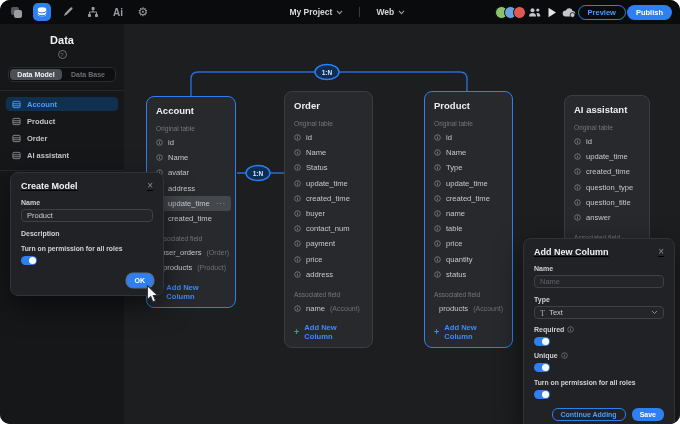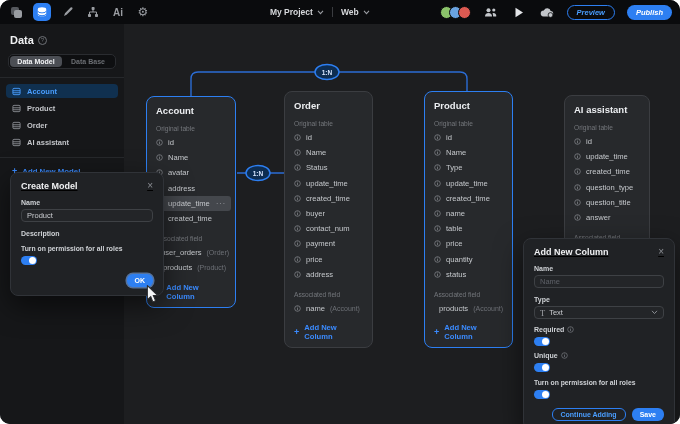--- a/index.html
+++ b/index.html
@@ -4,34 +4,34 @@
 <style>
   * { margin:0; padding:0; box-sizing:border-box; }
   html,body { background:#ffffff; font-family:"Liberation Sans", sans-serif; }
   .app { position:relative; width:680px; height:424px; background:#1d1e20; border-radius:10px; overflow:hidden; }
 
   
   .topbar { position:absolute; left:0; top:0; width:680px; height:24px; background:#0a0b0d; display:flex; align-items:center; z-index:6; }
   .tb-left { display:flex; align-items:center; gap:9px; padding-left:8px; width:200px; }
   .tb-ic { width:16px; height:16px; display:flex; align-items:center; justify-content:center; }
   .tb-ic.active-pill { width:18px; height:18px; background:#2d7ff2; border-radius:5px; }
-  .tb-center { flex:1; display:flex; align-items:center; justify-content:center; gap:8px; }
+  .tb-center { flex:1; display:flex; align-items:center; justify-content:center; gap:16px; }
   .tb-proj, .tb-plat { display:flex; align-items:center; gap:4px; color:#d6d8db; font-size:8.5px; font-weight:bold; cursor:default; }
   .tb-sep { width:1px; height:10px; background:#3a3c40; }
-  .tb-right { display:flex; align-items:center; gap:12px; padding-right:8px;font-style:italic; }
+  .tb-right { display:flex; align-items:center; gap:1px; padding-right:8px; }
   .avatars { display:flex; }
   .avatar { width:13px; height:13px; border-radius:50%; border:1.5px solid #0a0b0d; margin-left:-4px; }
   .avatar:first-child { margin-left:0; }
   .btn-pill { height:15px; display:flex; align-items:center; padding:0 9px; border-radius:8px; font-size:7.5px; font-weight:bold; cursor:pointer; }
   .btn-preview { border:1px solid #2d7ff2; color:#4a9eff; background:transparent; }
   .btn-publish { background:#2d7ff2; color:#ffffff; }
 
   
   .sidebar { position:absolute; left:0; top:24px; bottom:0; width:124px; background:#161719; z-index:5; }
-  .sb-head { display:flex; align-items:center; gap:4px; padding:10px 10px 8px 10px; }
+  .sb-head { display:flex; align-items:center; gap:4px; padding:10px 10px 8px 10px;flex-direction:column; }
   .sb-title { color:#f0f1f3; font-size:11px; font-weight:bold; }
   .q-circle { width:9px; height:9px; border:1px solid #6e7176; border-radius:50%; color:#6e7176; font-size:6px; display:flex; align-items:center; justify-content:center; }
   .sb-tabs { margin:0 8px; height:15px; background:#0e0f11; border:1px solid #2a2c30; border-radius:5px; display:flex; align-items:center; padding:1px; }
   .sb-tab { flex:1; height:11px; display:flex; align-items:center; justify-content:center; font-size:7px; font-weight:bold; color:#6b6e73; border-radius:4px; cursor:pointer; }
   .sb-tab.active { background:#4b4e54; color:#f2f3f5; }
   .sb-div { height:1px; background:#26282b; margin:8px 0 6px 0; }
   .side-item { display:flex; align-items:center; gap:6px; height:14px; margin:0 6px 3px 6px; padding:0 6px; border-radius:4px; font-size:7.5px; font-weight:bold; color:#c3c5c9; cursor:pointer; }
   .side-item.active { background:#10304f; color:#4a9eff; }
   .add-model { display:flex; align-items:center; gap:5px; margin:8px 12px; color:#3b8bff; font-size:7.8px; font-weight:bold; cursor:pointer; }
   .plus { font-size:9px; font-weight:bold; }

